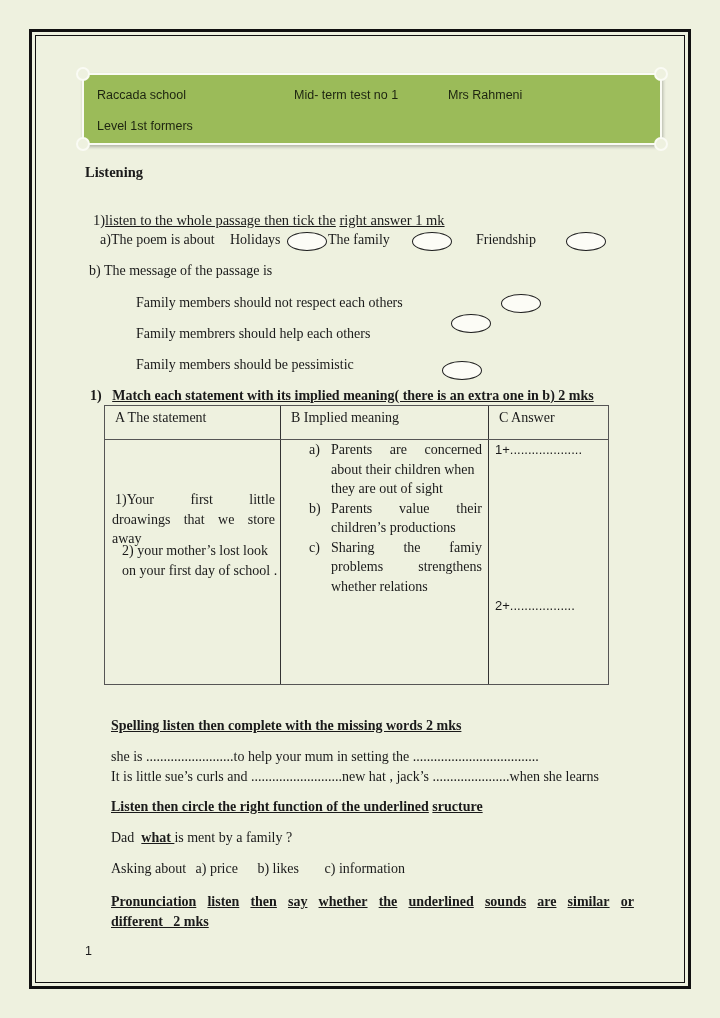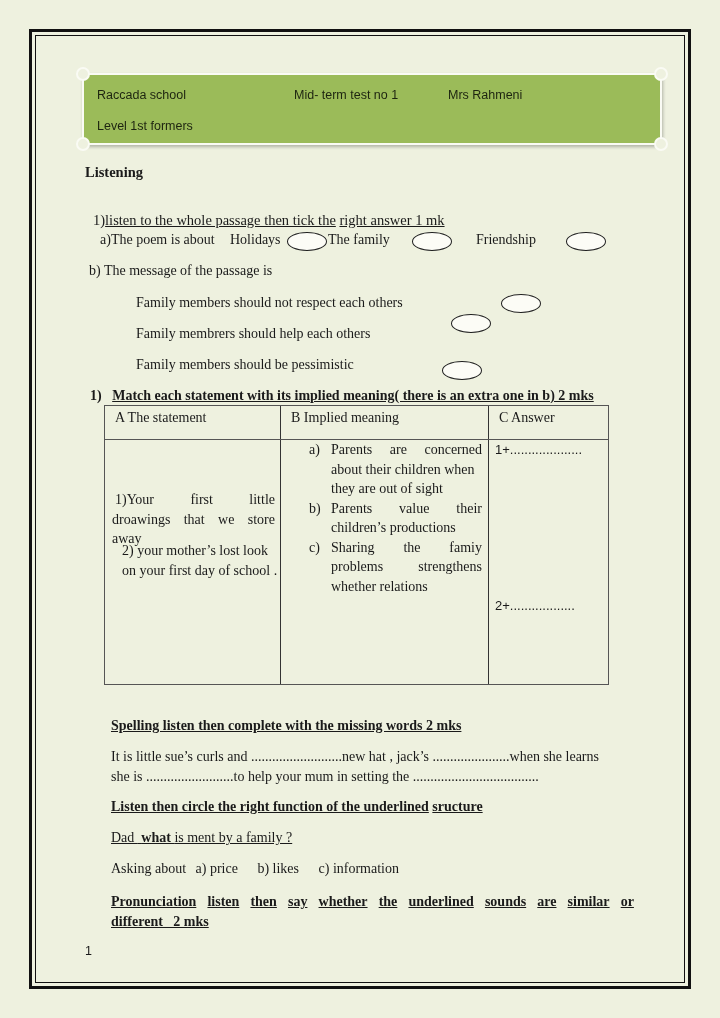--- a/index.html
+++ b/index.html
@@ -165,35 +165,35 @@
       <div>whether relations</div>
     </div>
   </div>
 
   <div class="cell" style="left:390px; top:34px; font-family:'Liberation Sans', sans-serif; font-size:13px;">1+....................</div>
   <div class="cell" style="left:390px; top:190px; font-family:'Liberation Sans', sans-serif; font-size:13px;">2+..................</div>
 </div>
 
 <div class="t bold ul" style="left:111px; top:718px;">Spelling   listen then complete with the missing words  2 mks</div>
 <div class="para" style="left:111px; top:747px; width:523px;">
+  <div>she is .........................to help your mum in setting the ....................................</div>
   <div>It is little sue’s curls and ..........................new hat  ,  jack’s ......................when she learns</div>
-  <div>she is .........................to help your mum in setting the ....................................</div>
 </div>
 
 <div class="t bold" style="left:111px; top:799px;">
   <span class="ul">Listen then circle the right function of the underlined</span> <span class="ul">sructure</span>
 </div>
-<div class="t" style="left:111px; top:830px;text-decoration:underline;">
+<div class="t" style="left:111px; top:830px;">
   <span>Dad </span>&nbsp;<span class="bold ul">what </span><span>is ment by a family ?</span>
 </div>
 <div class="t" style="left:111px; top:861px;">
   <span>Asking about</span>
   <span style="margin-left:6px;">a) price</span>
   <span style="margin-left:16px;">b) likes</span>
-  <span style="margin-left:16px;">c) information</span>
+  <span style="margin-left:22px;">c) information</span>
 </div>
 
 <div class="para bold" style="left:111px; top:892px; width:523px;">
   <div class="jline ul">
     <span>Pronunciation</span>
     <span>listen</span>
     <span>then</span>
     <span>say</span>
     <span>whether</span>
     <span>the</span>

